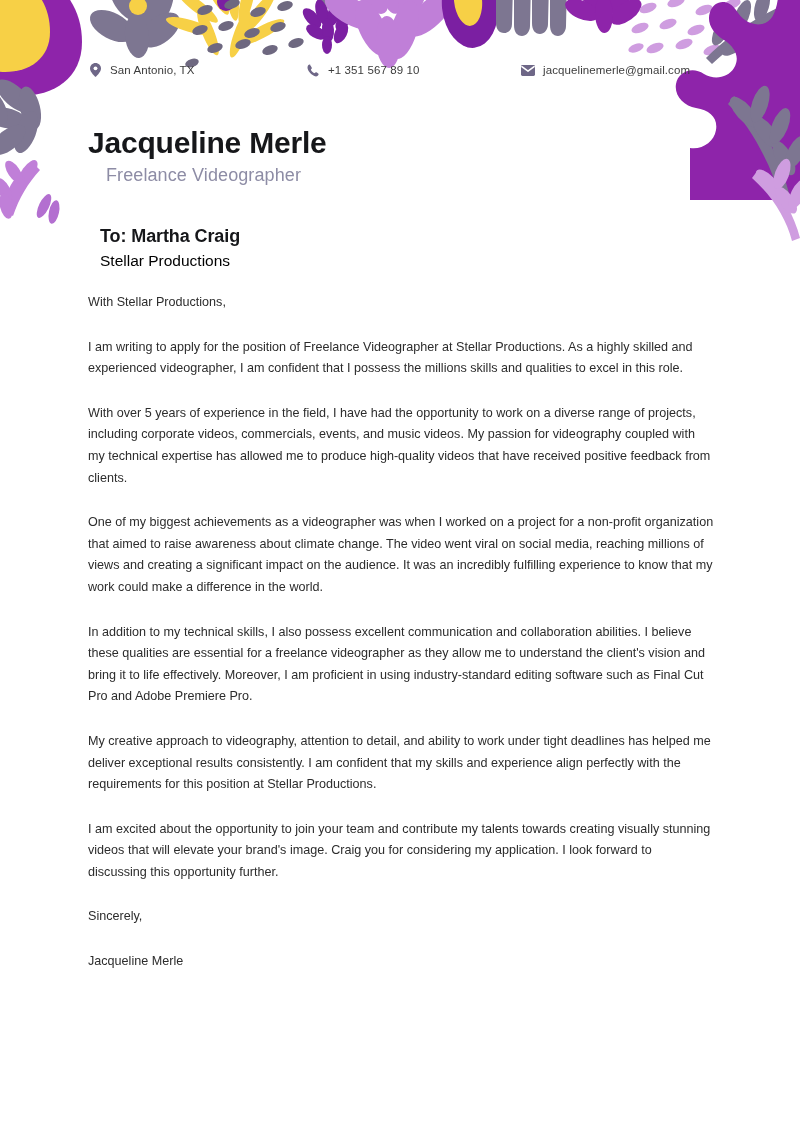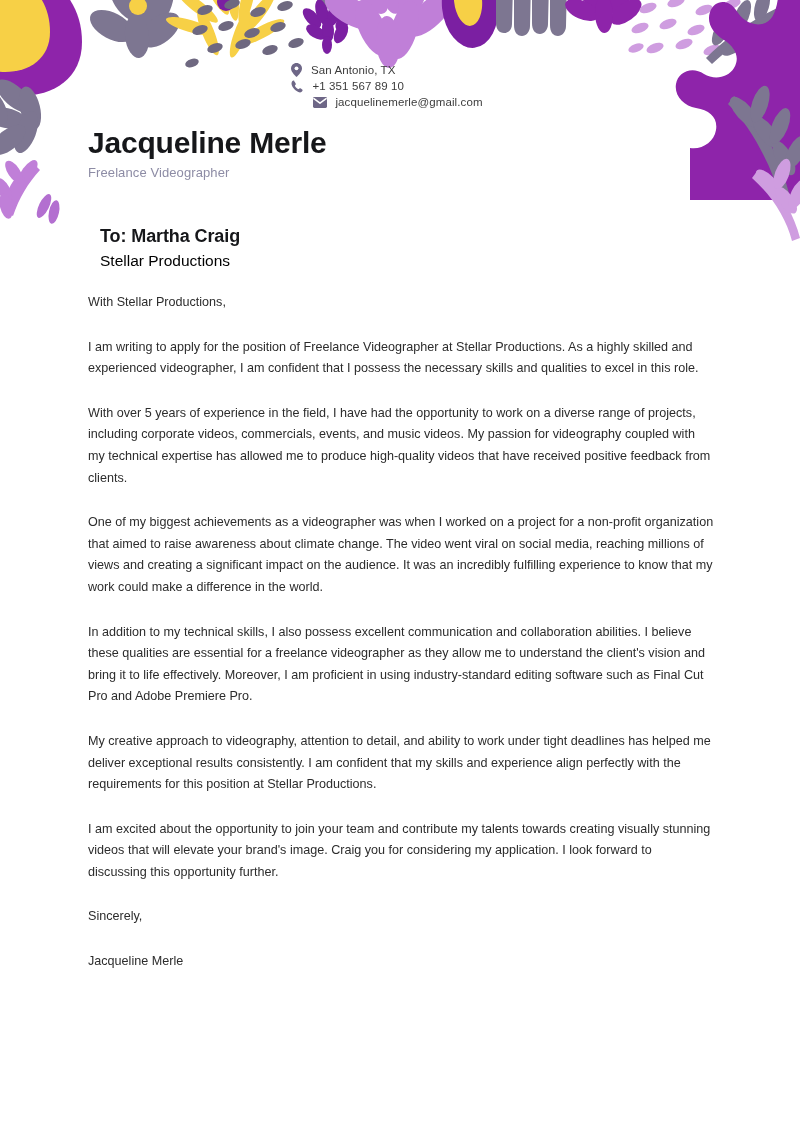--- a/index.html
+++ b/index.html
@@ -34,21 +34,20 @@
     z-index: 2;
   }
 
   .contact-row {
     position: absolute;
     top: 62px;
     left: 88px;
     width: 620px;
     display: flex;
     align-items: center;
-    flex-direction: column;
   }
   .contact-item {
     display: flex;
     align-items: center;
     font-size: 11.5px;
     color: #3c3c3c;
     letter-spacing: 0.1px;
     white-space: nowrap;
   }
   .contact-item .ico {
@@ -71,23 +70,23 @@
   }
   .full-name {
     font-size: 30px;
     font-weight: bold;
     color: #16171a;
     letter-spacing: -0.2px;
     line-height: 1.12;
     margin: 0;
   }
   .job-title {
-    font-size: 13px;
+    font-size: 18px;
     color: #8d8ca5;
-    margin: 5px 0 0 0;
+    margin: 5px 0 0 18px;
     letter-spacing: 0.1px;
   }
 
   .recipient-block {
     position: absolute;
     top: 226px;
     left: 100px;
   }
   .recipient-name {
     font-size: 18px;
@@ -351,21 +350,21 @@
       <p class="job-title">Freelance Videographer</p>
     </div>
 
     <div class="recipient-block">
       <h2 class="recipient-name">To: Martha Craig</h2>
       <p class="recipient-company">Stellar Productions</p>
     </div>
 
     <div class="letter-body">
       <p class="salutation">With Stellar Productions,</p>
-      <p class="body-para">I am writing to apply for the position of Freelance Videographer at Stellar Productions. As a highly skilled and experienced videographer, I am confident that I possess the necessary skills and qualities to excel in this role.</p>
+      <p class="body-para">I am writing to apply for the position of Freelance Videographer at Stellar Productions. As a highly skilled and experienced videographer, I am confident that I possess the millions skills and qualities to excel in this role.</p>
       <p class="body-para">With over 5 years of experience in the field, I have had the opportunity to work on a diverse range of projects, including corporate videos, commercials, events, and music videos. My passion for videography coupled with my technical expertise has allowed me to produce high-quality videos that have received positive feedback from clients.</p>
       <p class="body-para">One of my biggest achievements as a videographer was when I worked on a project for a non-profit organization that aimed to raise awareness about climate change. The video went viral on social media, reaching millions of views and creating a significant impact on the audience. It was an incredibly fulfilling experience to know that my work could make a difference in the world.</p>
       <p class="body-para">In addition to my technical skills, I also possess excellent communication and collaboration abilities. I believe these qualities are essential for a freelance videographer as they allow me to understand the client's vision and bring it to life effectively. Moreover, I am proficient in using industry-standard editing software such as Final Cut Pro and Adobe Premiere Pro.</p>
       <p class="body-para">My creative approach to videography, attention to detail, and ability to work under tight deadlines has helped me deliver exceptional results consistently. I am confident that my skills and experience align perfectly with the requirements for this position at Stellar Productions.</p>
       <p class="body-para">I am excited about the opportunity to join your team and contribute my talents towards creating visually stunning videos that will elevate your brand's image. Craig you for considering my application. I look forward to discussing this opportunity further.</p>
       <p class="closing-line">Sincerely,</p>
       <p class="sign-name">Jacqueline Merle</p>
     </div>
 
   </div>

